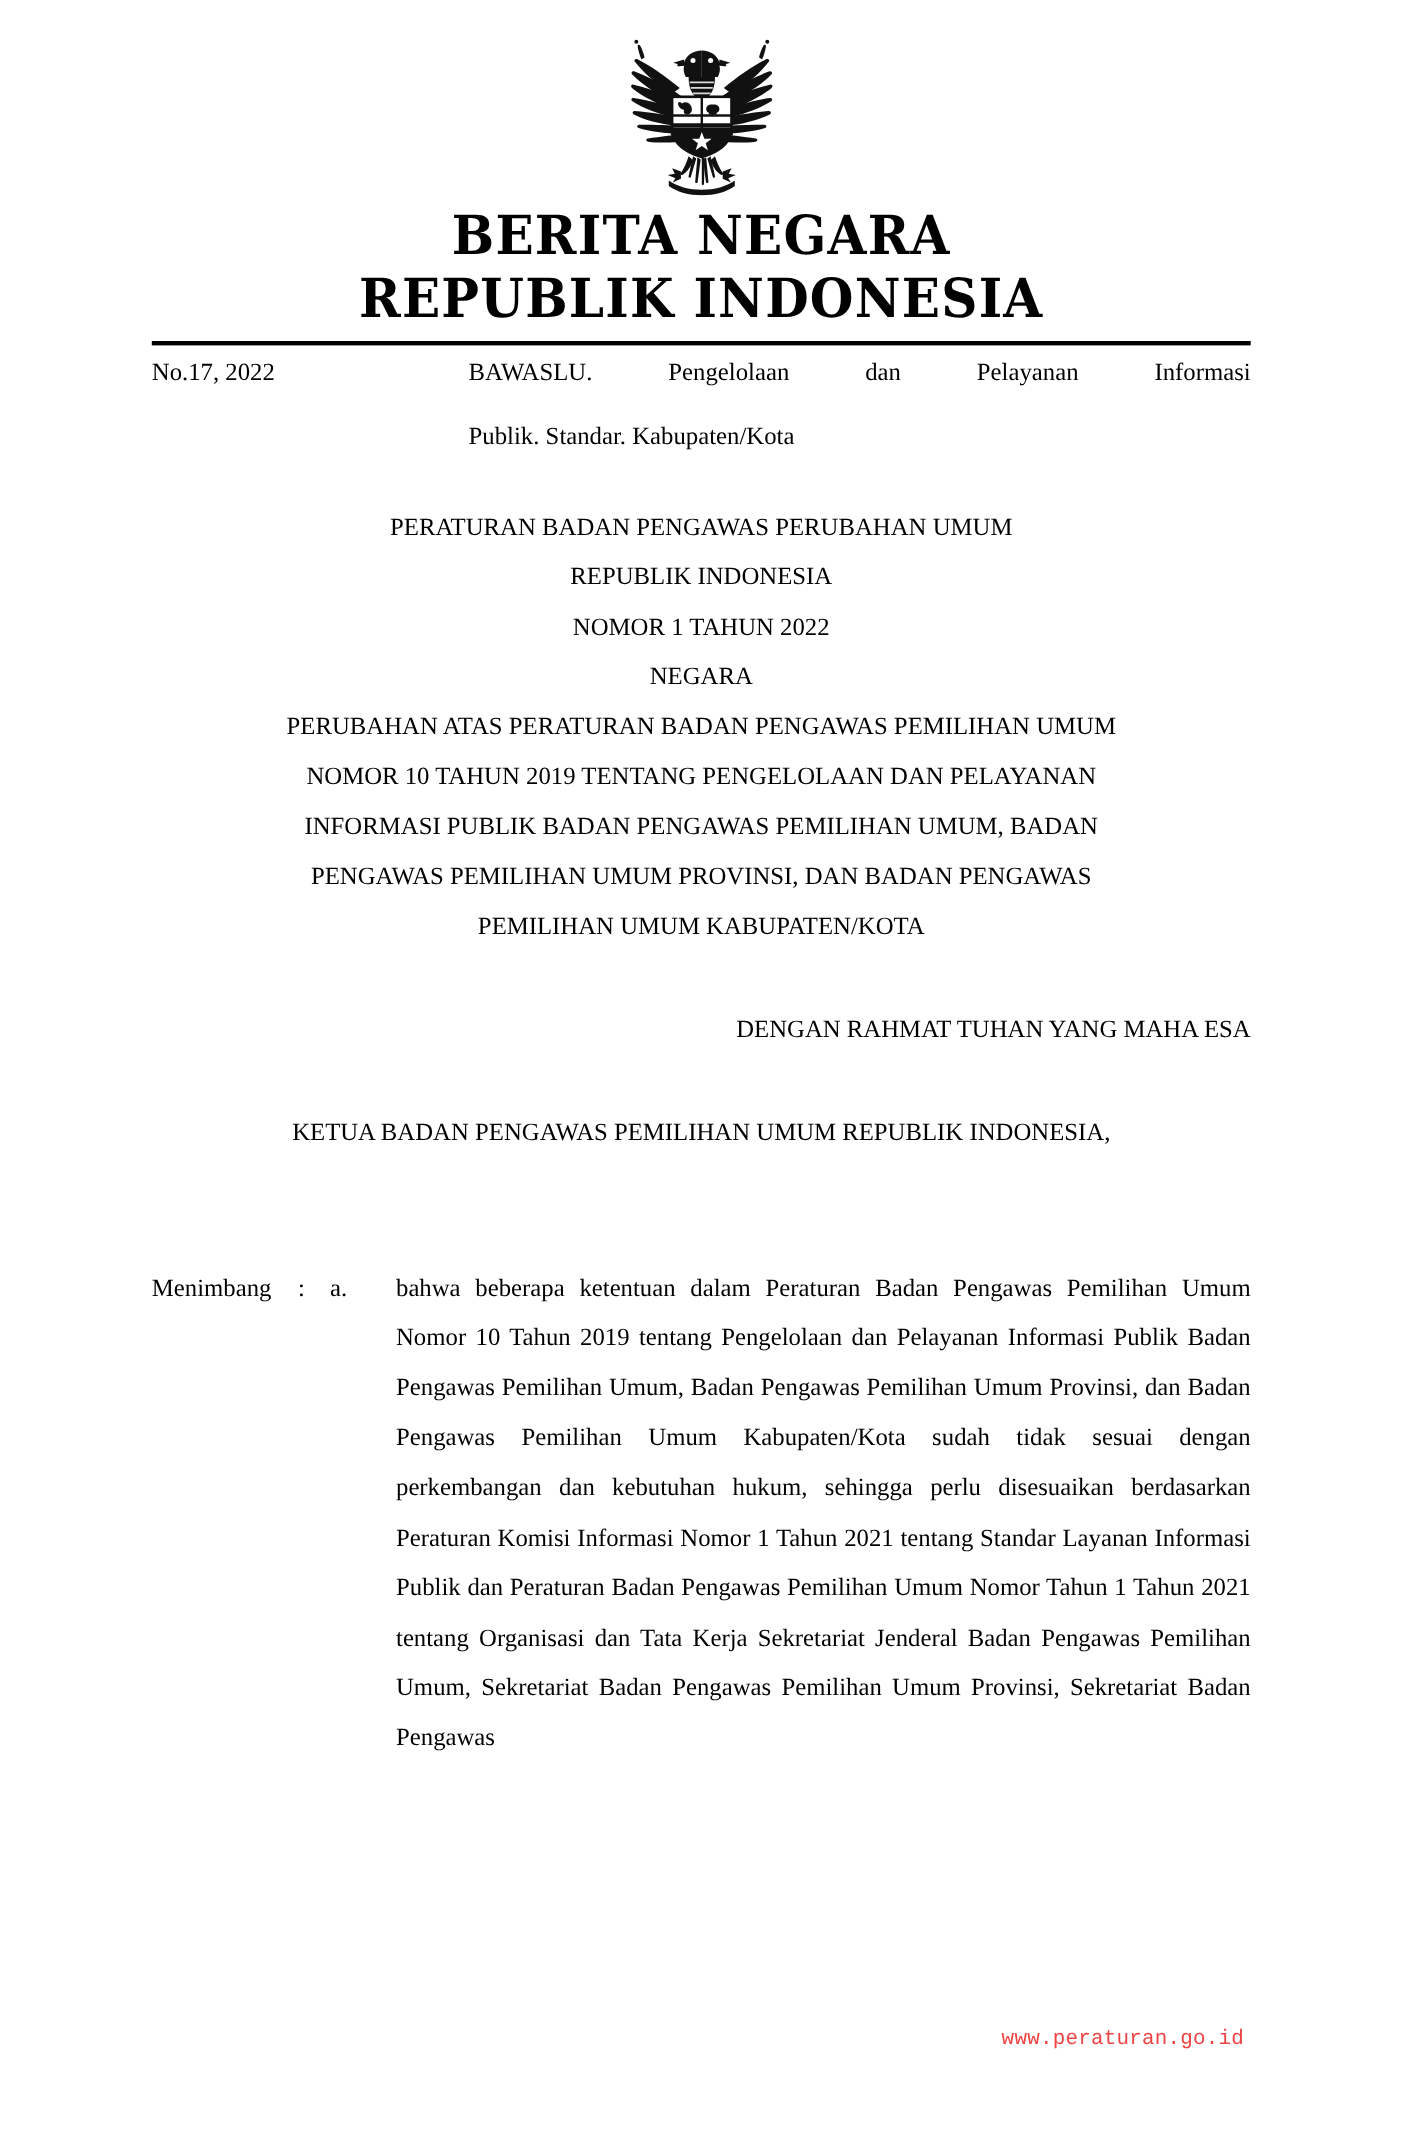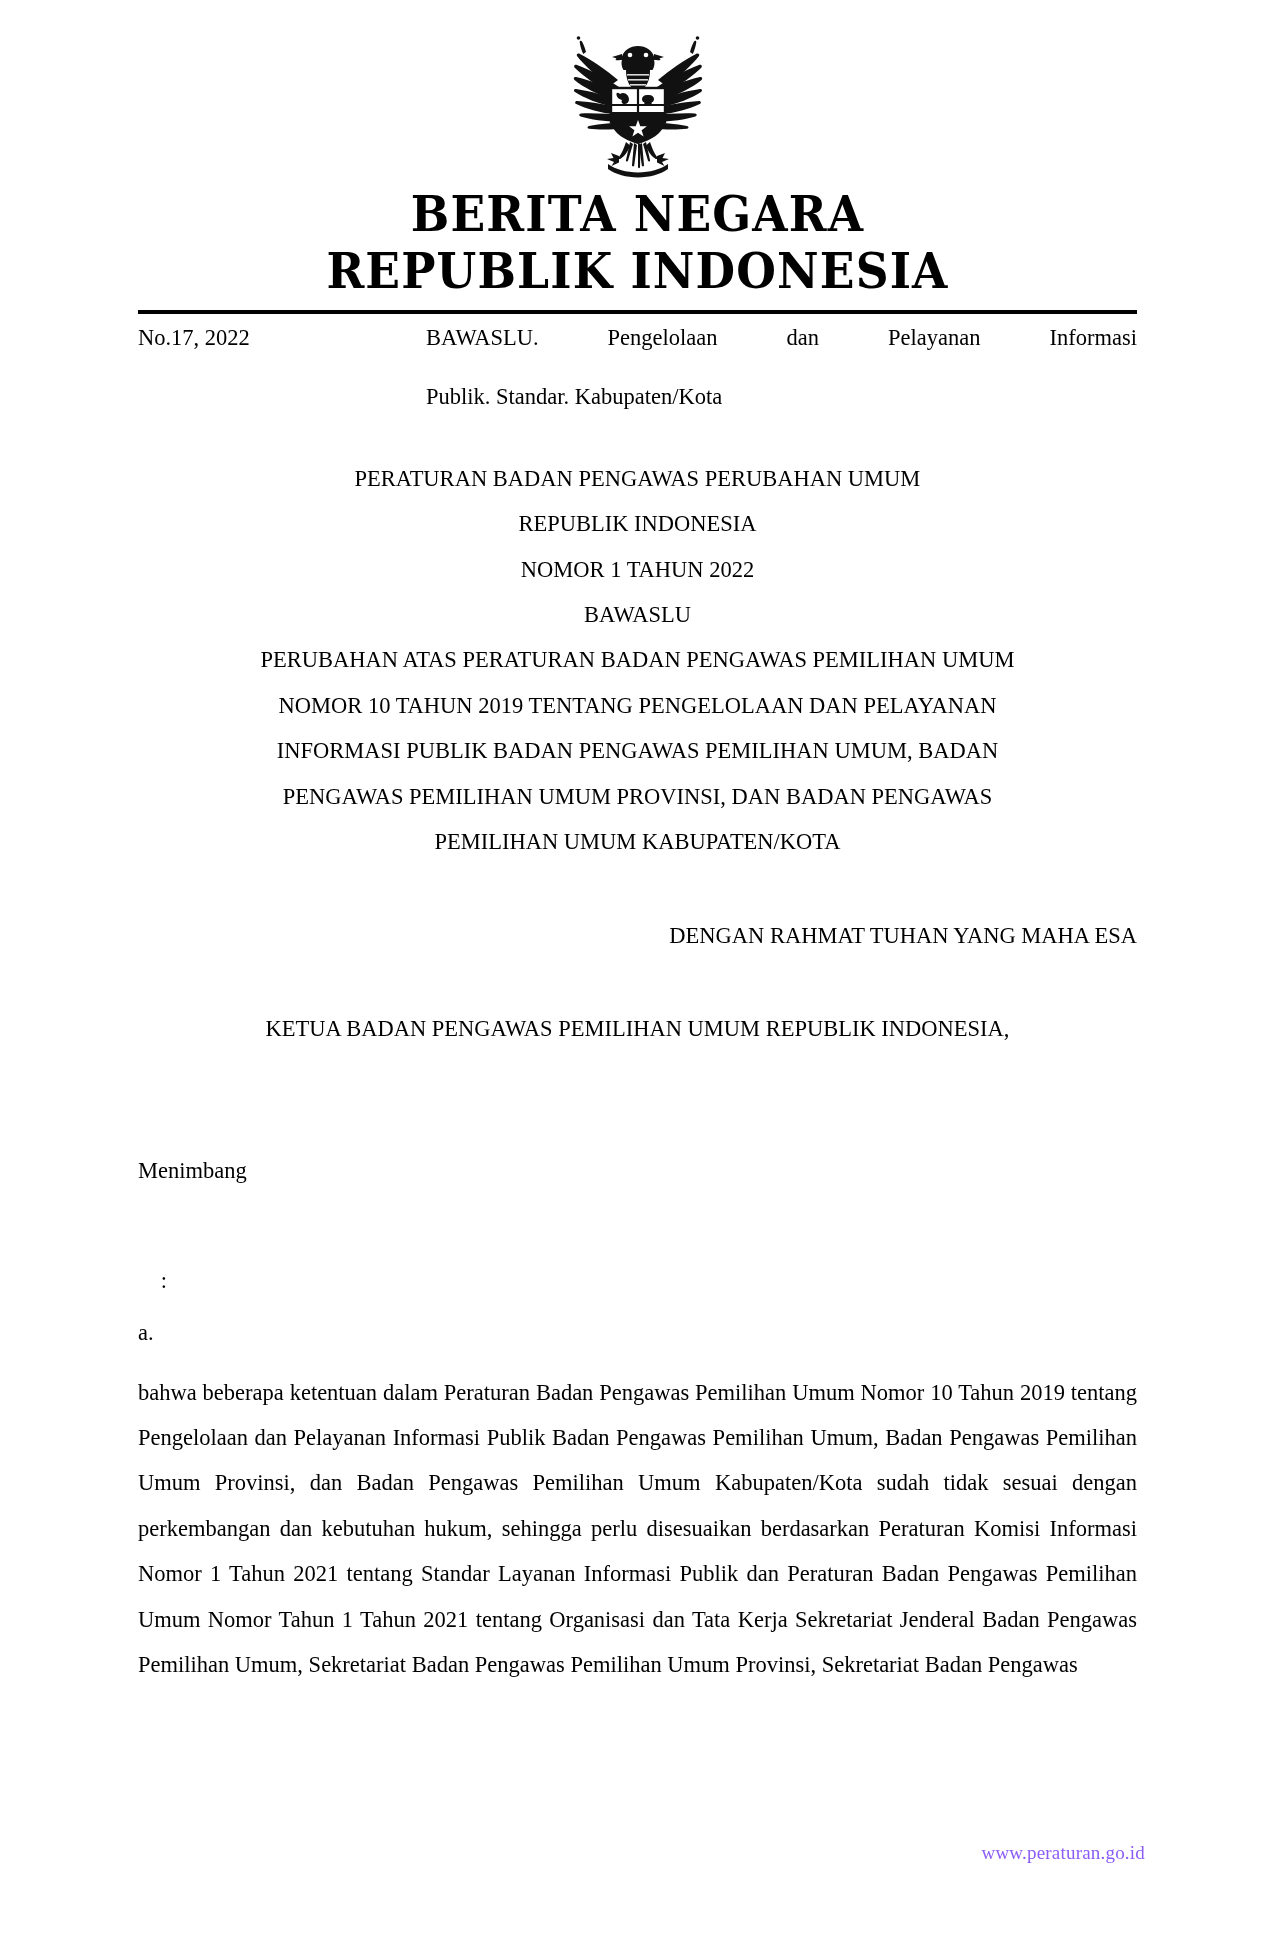--- a/index.html
+++ b/index.html
@@ -106,21 +106,20 @@
     margin-top: 48px;
   }
 
   
   .considering {
     display: flex;
     align-items: flex-start;
     margin-top: 96px;
     font-size: 22.5px;
     line-height: 2.02;
-    flex-direction: column;
   }
   .cons-label {
     flex: 0 0 110px;
     width: 110px;
     white-space: nowrap;
   }
   .cons-colon {
     flex: 0 0 52px;
     width: 52px;
     text-align: center;
@@ -133,25 +132,25 @@
     flex: 1 1 auto;
     text-align: justify;
     text-justify: inter-word;
     hyphens: none;
   }
   .cons-body p { margin: 0; }
 
   
   .watermark {
     position: absolute;
-    right: 130px;
+    right: 144px;
     bottom: 56px;
-    font-family: Liberation Serif, serif;
+    font-family: Liberation Mono, monospace;
     font-size: 19px;
-    color: #8b5cf6;
+    color: #ef4444;
     letter-spacing: 0.2px;
     white-space: nowrap;
   }
 </style>
 </head>
 <body>
 
 <div class="page">
 
   <div class="emblem-wrap">
@@ -245,21 +244,21 @@
     <div class="subject-text">
       <span class="sline j">BAWASLU. Pengelolaan dan Pelayanan Informasi</span>
       <span class="sline">Publik. Standar. Kabupaten/Kota</span>
     </div>
   </div>
 
   <div class="title-block">
     <span class="t-line">PERATURAN BADAN PENGAWAS PERUBAHAN UMUM</span>
     <span class="t-line">REPUBLIK INDONESIA</span>
     <span class="t-line">NOMOR 1 TAHUN 2022</span>
-    <span class="t-line">BAWASLU</span>
+    <span class="t-line">NEGARA</span>
     <span class="t-line">PERUBAHAN ATAS PERATURAN BADAN PENGAWAS PEMILIHAN UMUM</span>
     <span class="t-line">NOMOR 10 TAHUN 2019 TENTANG PENGELOLAAN DAN PELAYANAN</span>
     <span class="t-line">INFORMASI PUBLIK BADAN PENGAWAS PEMILIHAN UMUM, BADAN</span>
     <span class="t-line">PENGAWAS PEMILIHAN UMUM PROVINSI, DAN BADAN PENGAWAS</span>
     <span class="t-line">PEMILIHAN UMUM KABUPATEN/KOTA</span>
   </div>
 
   <div class="invocation">DENGAN RAHMAT TUHAN YANG MAHA ESA</div>
 
   <div class="signatory">KETUA BADAN PENGAWAS PEMILIHAN UMUM REPUBLIK INDONESIA,</div>

